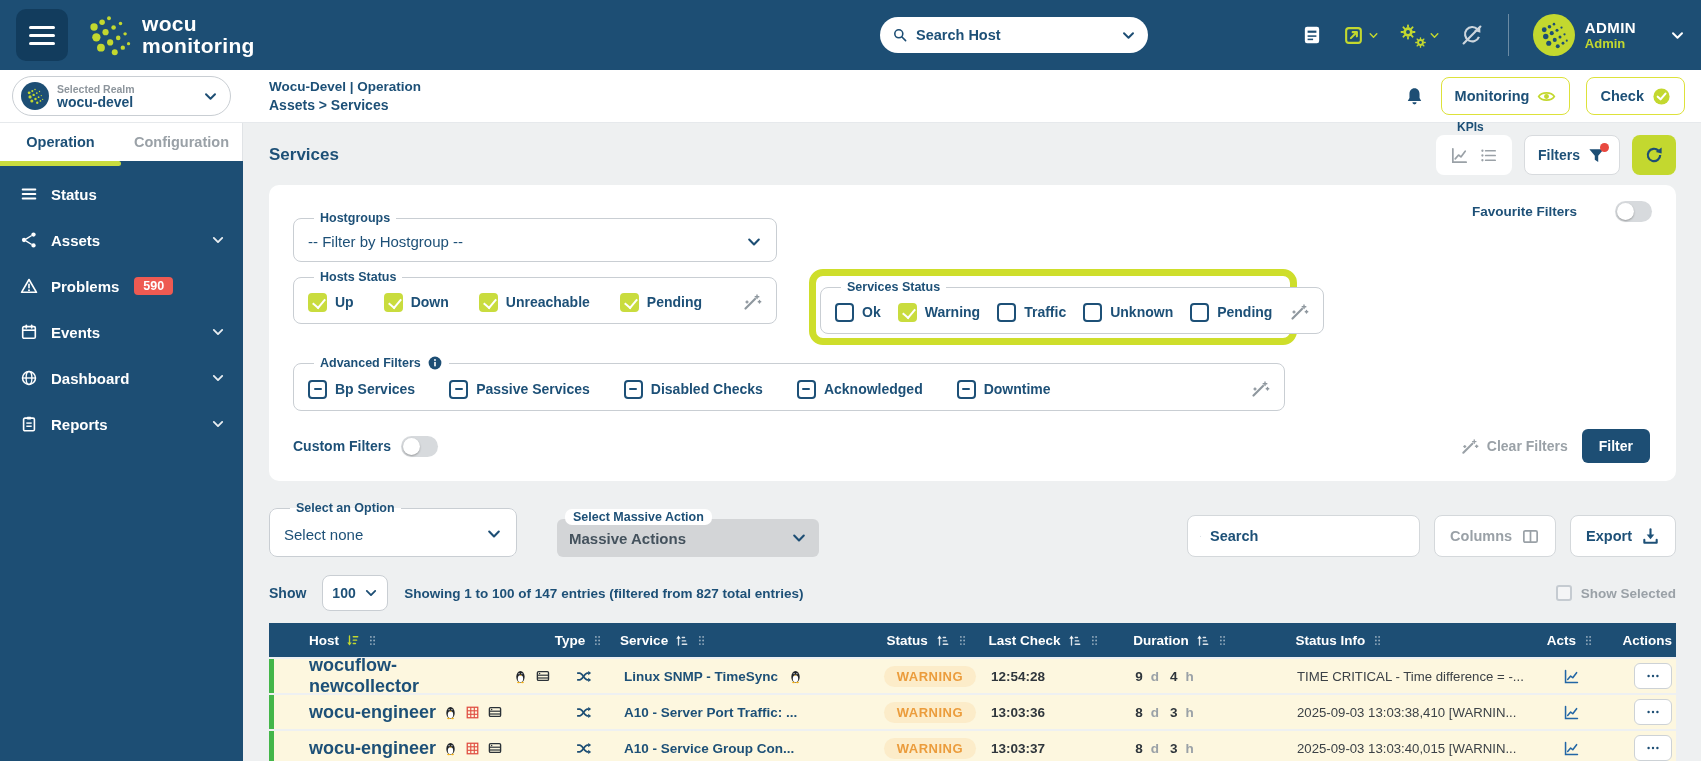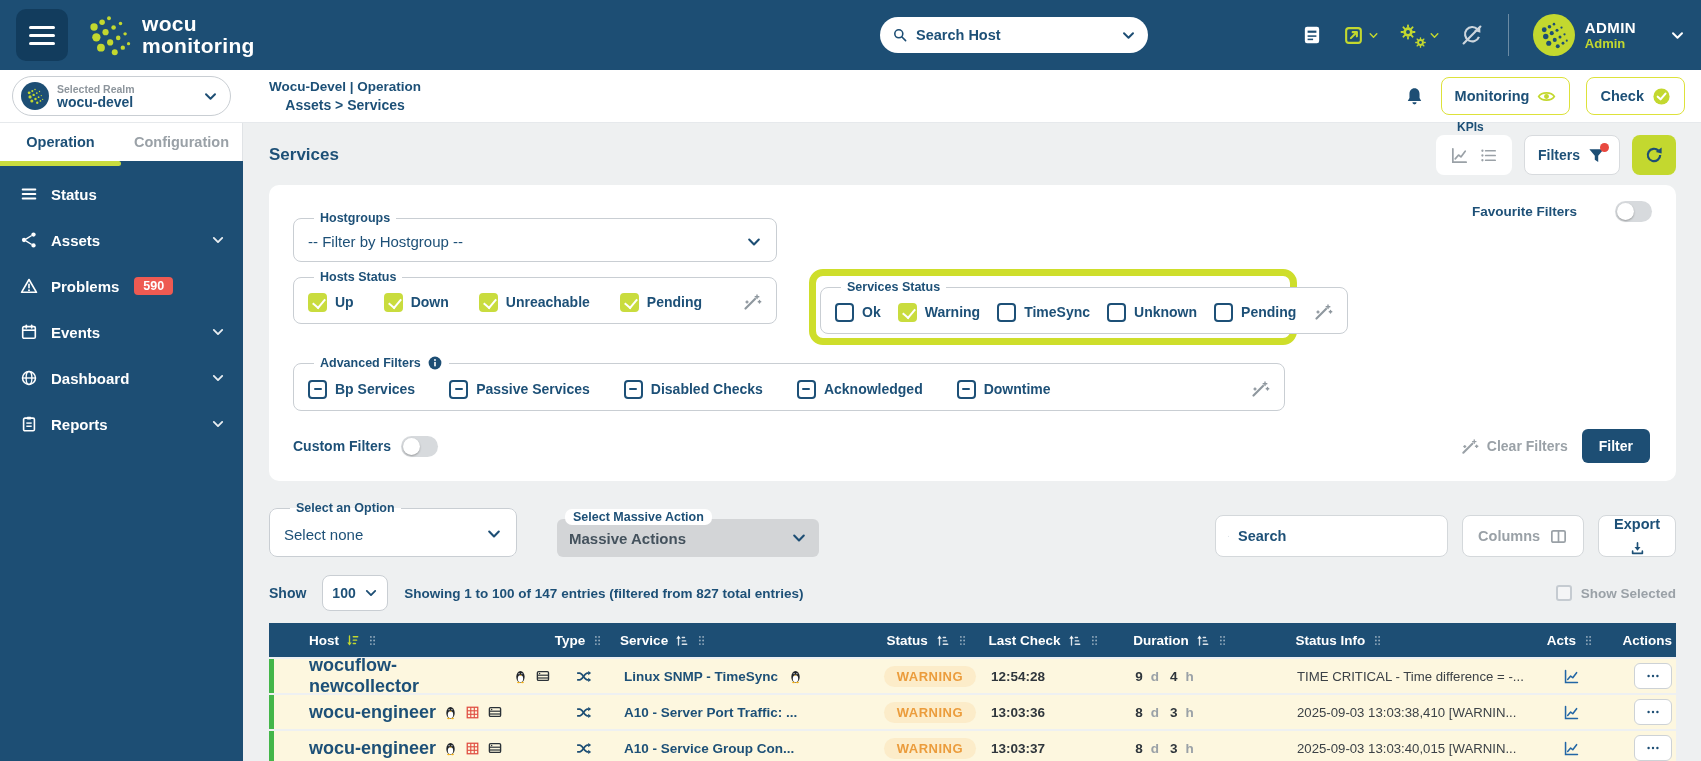--- a/index.html
+++ b/index.html
@@ -39,21 +39,21 @@
   .realm-band { height:53px; background:#fff; display:flex; align-items:center; padding:0 12px; border-bottom:1px solid #e6e9ec; }
   .realm-pill { width:100%; height:40px; border:1px solid #c9ced3; border-radius:20px; display:flex; align-items:center; padding:0 12px 0 8px; gap:8px; cursor:pointer; background:#fff; }
   .realm-icon { width:28px; height:28px; border-radius:50%; background:#1d4e74; display:flex; align-items:center; justify-content:center; flex:none; }
   .realm-icon svg { width:18px; height:18px; color:#c3d82f; }
   .realm-texts { display:flex; flex-direction:column; line-height:13px; flex:1; }
   .realm-label { font-size:10.5px; color:#8d959c; font-weight:600; }
   .realm-value { font-size:14px; color:#1d5077; font-weight:800; }
   .realm-pill .chev { color:#1d4e74; }
 
   .subheader { height:53px; background:#fff; border-bottom:1px solid #e6e9ec; display:flex; align-items:center; padding:0 16px 0 26px; flex:none; }
-  .breadcrumb { display:flex; flex-direction:column; line-height:19px;text-align:center; }
+  .breadcrumb { display:flex; flex-direction:column; line-height:19px; }
   .bc1 { font-size:13.5px; color:#1d5077; font-weight:600; }
   .bc2 { font-size:14px; color:#1d5077; font-weight:800; }
   .subheader-right { margin-left:auto; display:flex; align-items:center; gap:16px; }
   .bell { color:#1d4e74; cursor:pointer; }
   .pill-btn { height:38px; background:#fff; border:1.5px solid #dde23a; border-radius:8px; display:flex; align-items:center; gap:8px; padding:0 13px; font-size:14.5px; font-weight:700; color:#1d5077; cursor:pointer; }
   .pill-btn svg { color:#c3d82f; }
 
   
   .tabs-row { height:38px; background:#fff; display:flex; border-right:1px solid #e0e3e6; flex:none; }
   .tab { width:50%; display:flex; align-items:center; justify-content:center; font-size:14.5px; cursor:pointer; position:relative; }
@@ -125,21 +125,21 @@
   .massive .chip { position:absolute; top:-10px; left:8px; background:#fff; border-radius:7px; padding:1px 8px; font-size:12.5px; font-weight:700; color:#1d5077; }
   .massive .mval { font-size:15px; font-weight:700; color:#44525d; }
   .massive .fs-chev { color:#1d4e74; }
   .controls-right { margin-left:auto; display:flex; align-items:center; gap:14px; }
   .search-box { width:233px; height:42px; background:#fff; border:1px solid #d4d8db; border-radius:8px; display:flex; align-items:center; padding:0 12px; gap:9px; }
   .search-box svg { color:#1d4e74; }
   .search-box input { border:none; outline:none; flex:1; font-family:inherit; font-size:14.5px; font-weight:700; color:#1d5077; background:transparent; }
   .search-box input::placeholder { color:#1d5077; opacity:1; }
   .ctl-btn { height:42px; background:#fff; border:1px solid #d4d8db; border-radius:8px; display:flex; align-items:center; gap:9px; padding:0 15px; font-size:14.5px; cursor:pointer; }
   .ctl-btn.gray { color:#9aa1a7; font-weight:600; }
-  .ctl-btn.navy { color:#1d5077; font-weight:700;flex-direction:column; }
+  .ctl-btn.navy { color:#1d5077; font-weight:700; }
 
   
   .show-row { margin-top:18px; display:flex; align-items:center; gap:16px; }
   .show-label { font-size:14px; font-weight:600; color:#1d5077; }
   .show-select { width:66px; height:36px; background:#fff; border:1px solid #c9ced3; border-radius:8px; display:flex; align-items:center; justify-content:space-between; padding:0 9px; cursor:pointer; }
   .show-select b { font-size:14px; color:#1d5077; }
   .show-select svg { color:#1d4e74; }
   .show-summary { font-size:13.5px; font-weight:700; color:#1d5077; }
   .show-selected { margin-left:auto; display:flex; align-items:center; gap:9px; }
   .show-selected .cb2 { width:16px; height:16px; border:2px solid #c5cbd1; border-radius:3px; background:#f4f5f6; }
@@ -656,21 +656,21 @@
                     <span class="check-item">
                         <span class="cb"></span>
                         <span>Ok</span>
                       </span>
                     <span class="check-item">
                         <span class="cb checked"></span>
                         <span>Warning</span>
                       </span>
                     <span class="check-item">
                         <span class="cb"></span>
-                        <span>TimeSync</span>
+                        <span>Traffic</span>
                       </span>
                     <span class="check-item">
                         <span class="cb"></span>
                         <span>Unknown</span>
                       </span>
                     <span class="check-item">
                         <span class="cb"></span>
                         <span>Pending</span>
                       </span>
                     <svg class="ic wand" width="20" height="20">

